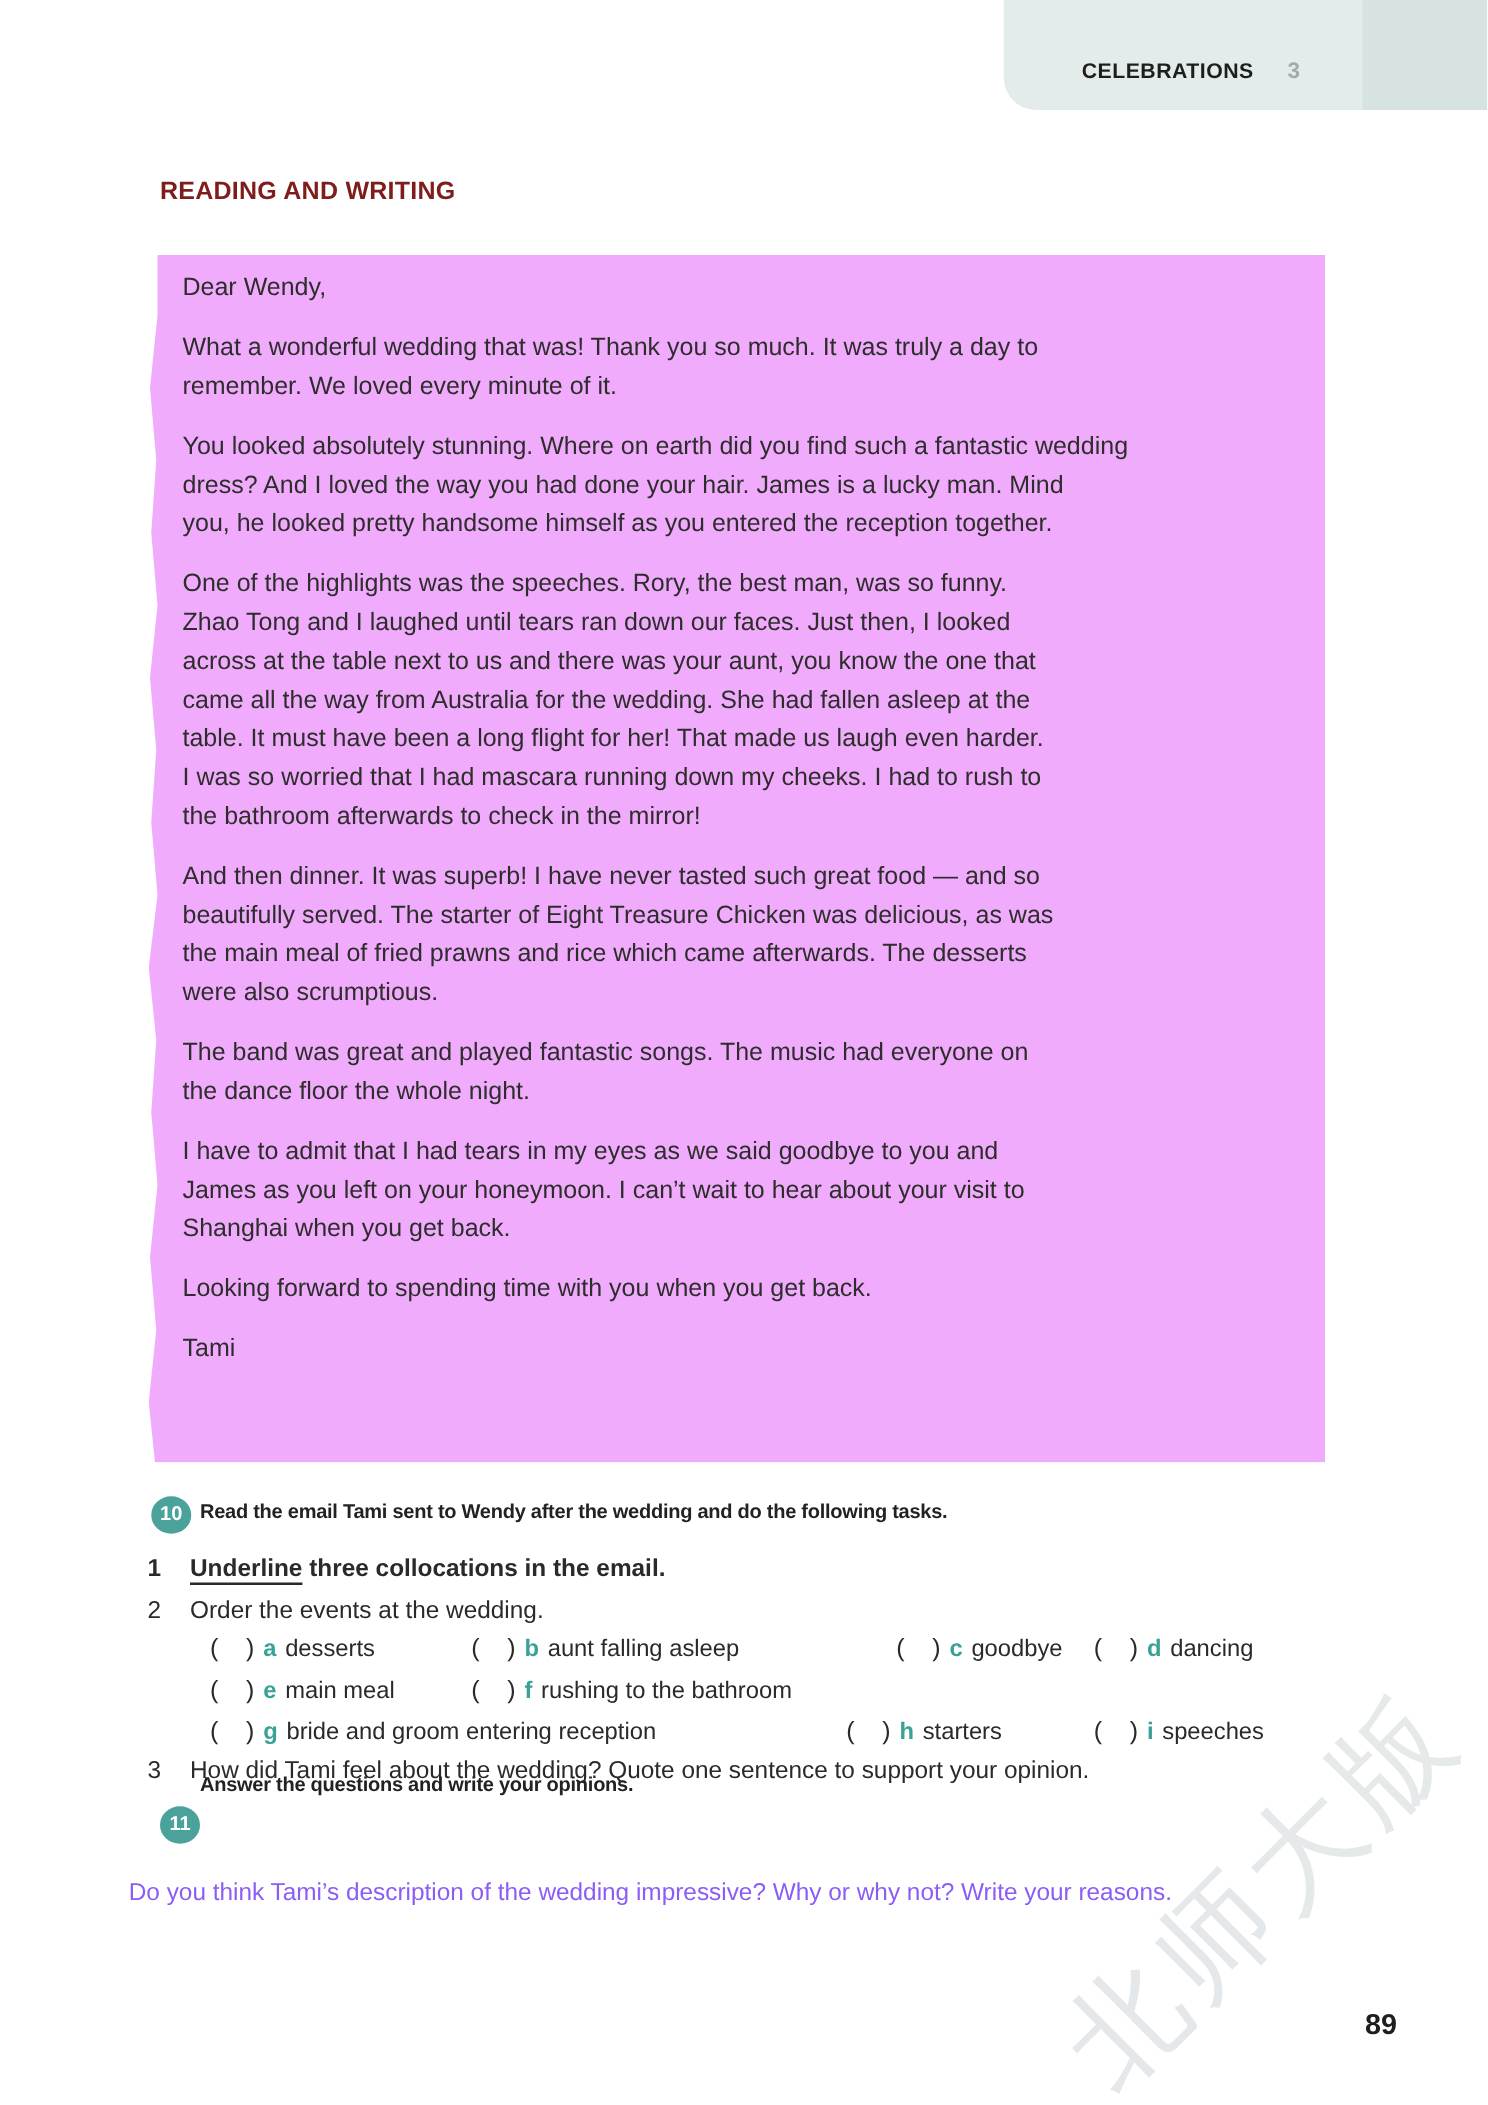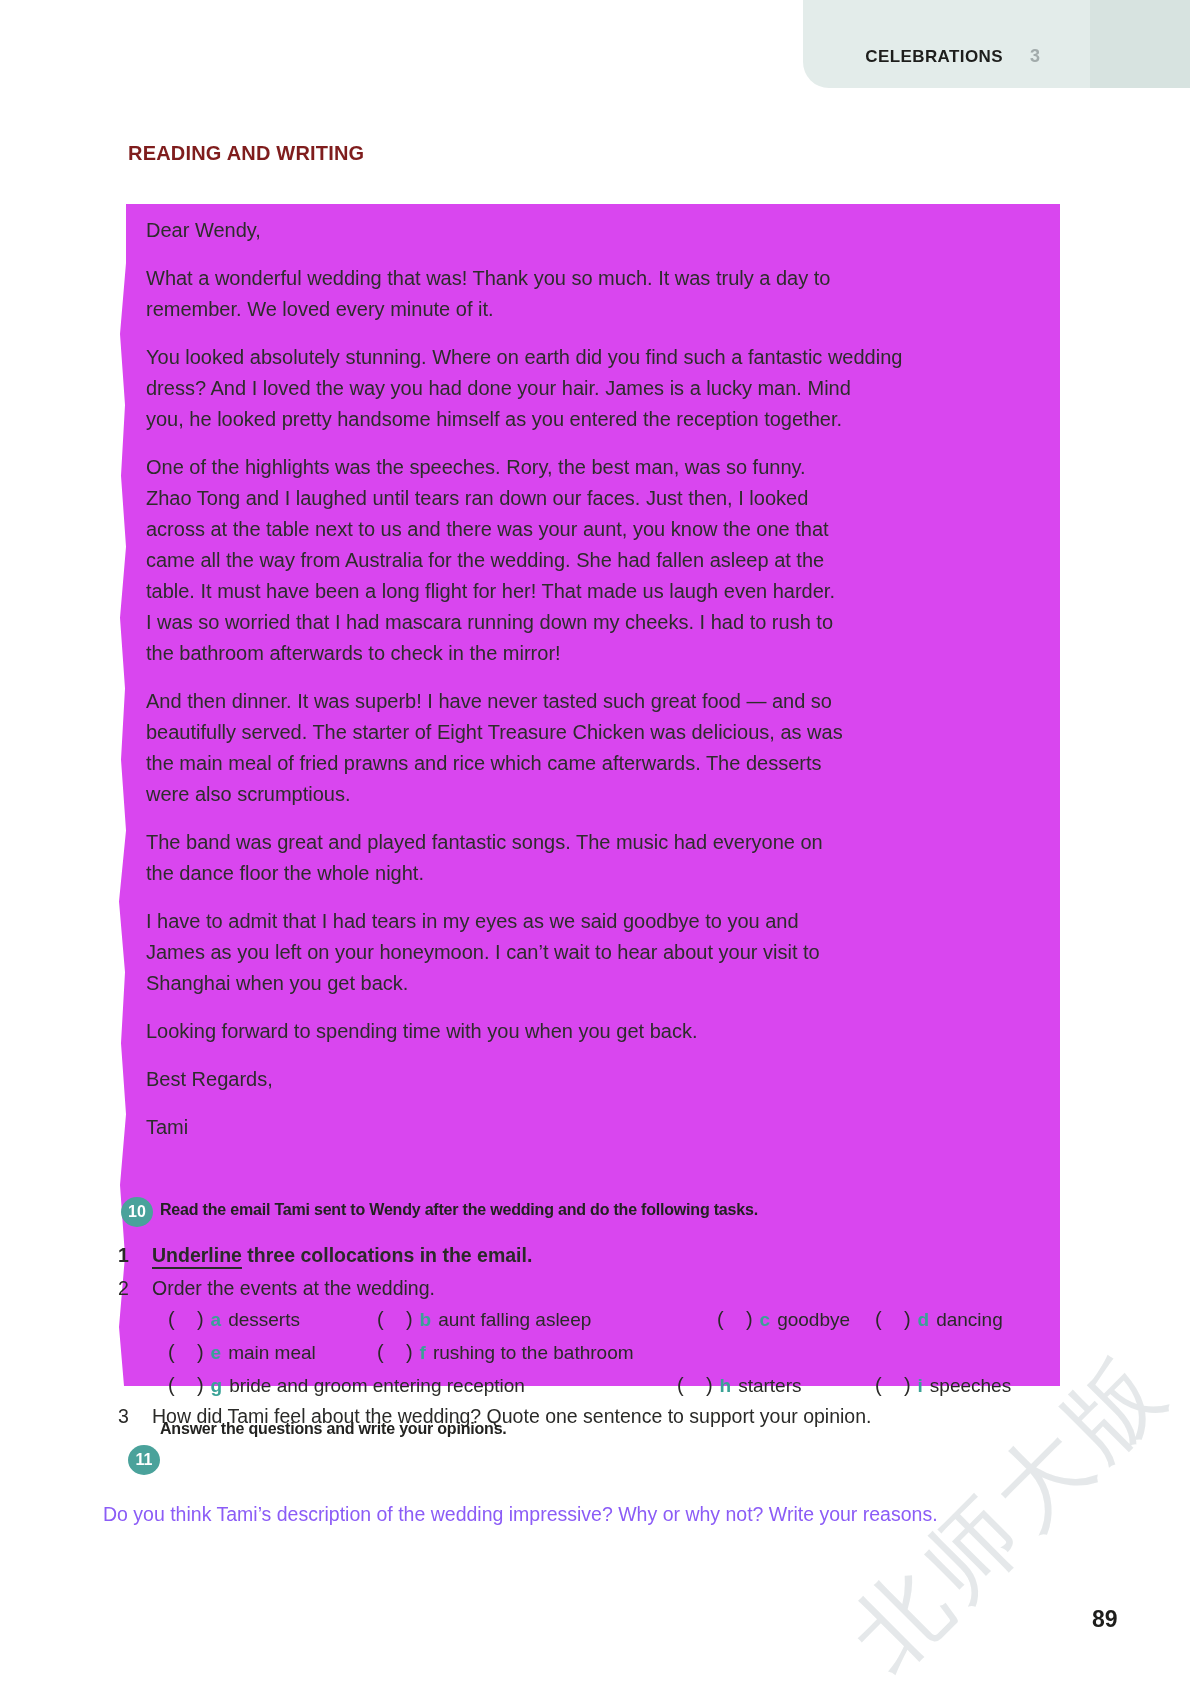--- a/index.html
+++ b/index.html
@@ -20,22 +20,22 @@
   }
   .unit-title{font-size:17px;font-weight:bold;letter-spacing:.4px;color:#1e1e1c;}
   .unit-number{font-size:18px;font-weight:bold;color:#a2abab;}
   
   .section-heading{
     position:absolute;left:128px;top:142px;font-size:20px;font-weight:bold;
     letter-spacing:.2px;color:#7f1d1d;
   }
   
   .email-card{
-    position:absolute;left:118px;top:204px;width:942px;height:1182px;
-    background:#d946ef;padding:0;box-sizing:border-box;
+    position:absolute;left:118px;top:204px;width:942px;height:966px;
+    background:#f0abfc;padding:0;box-sizing:border-box;
     clip-path:polygon(8px 0%,100% 0%,100% 100%,6px 100%,1px 95%,7px 89%,2px 83%,8px 77%,3px 71%,7px 65%,1px 59%,8px 53%,3px 47%,7px 41%,2px 35%,8px 29%,3px 23%,7px 17%,2px 11%,8px 5%);
   }
   .email-body{padding:11px 14px 18px 28px;}
   .email-para{
     margin:0 0 17px 0;font-size:20px;line-height:31px;color:#2d2d2b;
     white-space:pre-line;
   }
   .email-para:last-child{margin-bottom:0;}
   
   .ex-badge{
@@ -112,21 +112,20 @@
         <p class="email-para">And then dinner. It was superb! I have never tasted such great food — and so
 beautifully served. The starter of Eight Treasure Chicken was delicious, as was
 the main meal of fried prawns and rice which came afterwards. The desserts
 were also scrumptious.</p>
         <p class="email-para">The band was great and played fantastic songs. The music had everyone on
 the dance floor the whole night.</p>
         <p class="email-para">I have to admit that I had tears in my eyes as we said goodbye to you and
 James as you left on your honeymoon. I can’t wait to hear about your visit to
 Shanghai when you get back.</p>
         <p class="email-para">Looking forward to spending time with you when you get back.</p>
-        <p class="email-para">Best Regards,</p>
         <p class="email-para">Tami</p>
       </div>
   </div>
 
   <div class="ex-badge b10">10</div>
   <div class="ex-title t10">Read the email Tami sent to Wendy after the wedding and do the following tasks.</div>
 
   <div class="task task1"><span class="tnum">1</span><span class="ulined">Underline</span><span> three collocations in the email.</span></div>
 
   <div class="task task2"><span class="tnum">2</span><span>Order the events at the wedding.</span></div>

